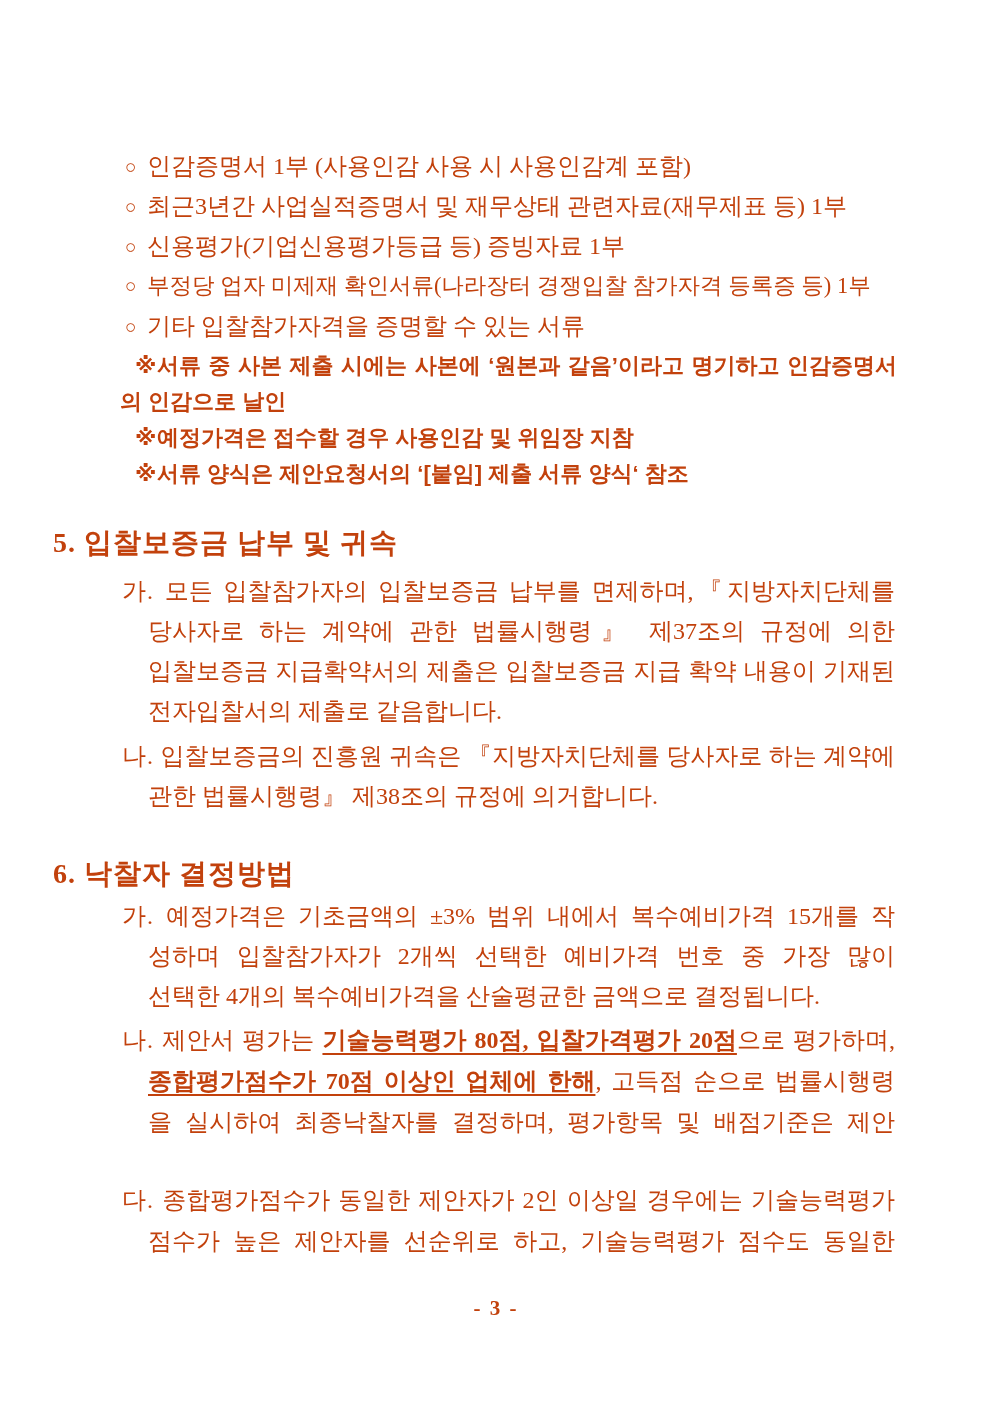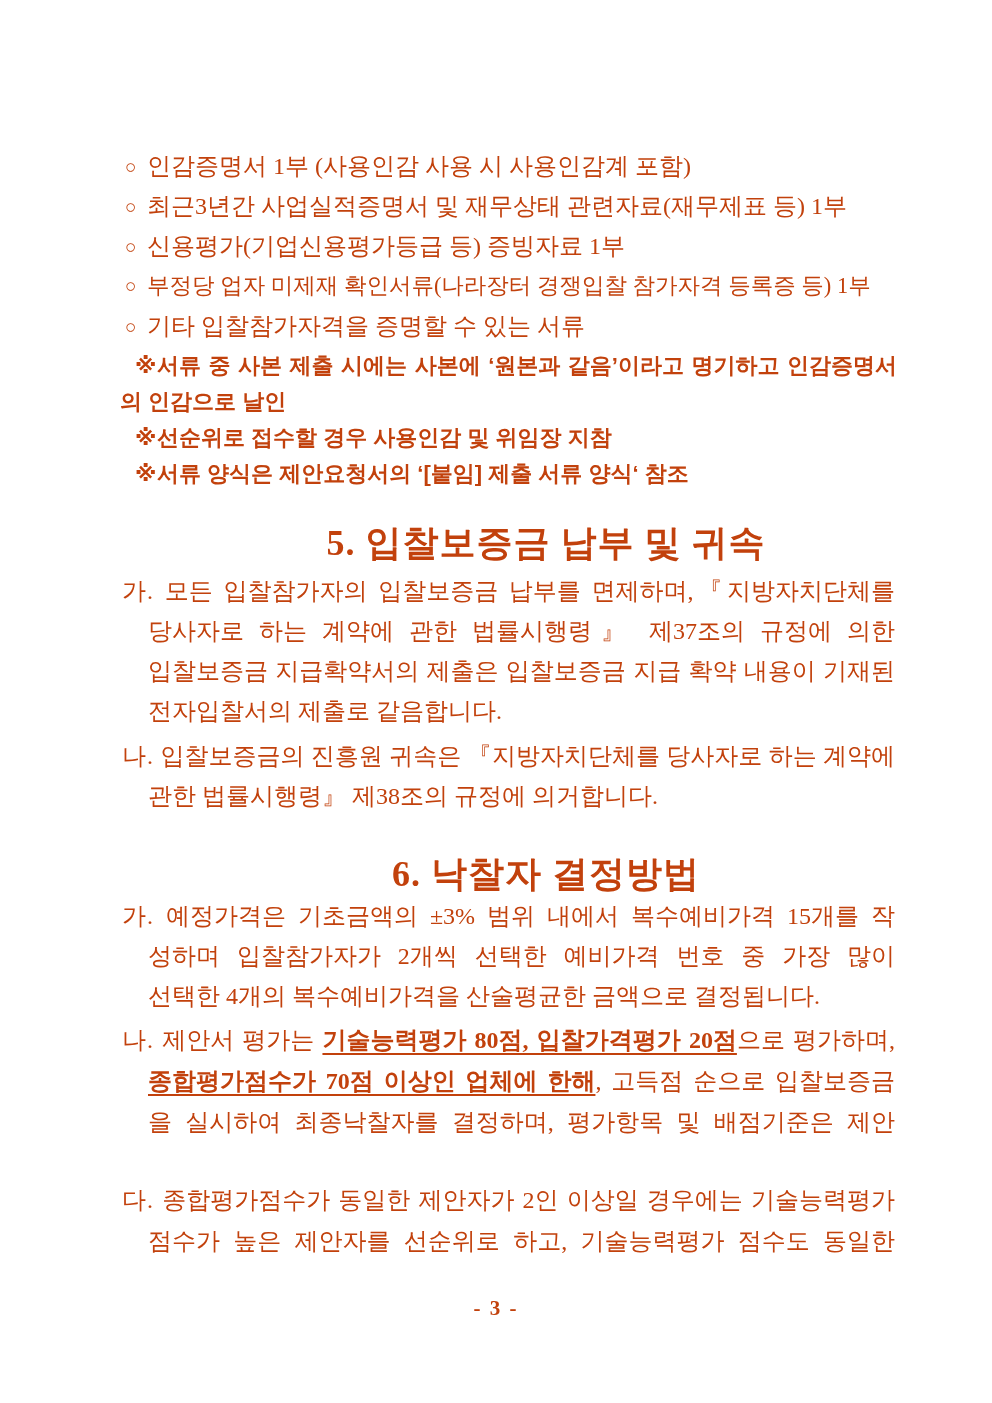--- a/index.html
+++ b/index.html
@@ -28,22 +28,22 @@
   
   .note-line{
     height:36px;line-height:36px;font-size:22px;font-weight:bold;
     font-family:"Liberation Sans","DejaVu Sans",sans-serif;
     padding-left:135px;margin-right:95px;overflow:hidden;
   }
   .note-marker{display:inline-block;width:22px;}
   .note-cont{padding-left:120px;}
   
   .heading{
-    height:38px;line-height:38px;font-size:36px;font-weight:bold;
-    padding-left:100px;letter-spacing:1px;overflow:hidden;text-align:center;
+    height:38px;line-height:38px;font-size:28px;font-weight:bold;
+    padding-left:53px;letter-spacing:1px;overflow:hidden;
   }
   .em{font-weight:bold;text-decoration:underline;text-underline-offset:5px;text-decoration-thickness:2px;margin-top:48px;}
   .footer{
     position:absolute;top:1296px;left:0;width:100%;text-align:center;
     font-size:21px;font-weight:bold;letter-spacing:2px;
   }
 </style>
 </head>
 <body>
 
@@ -53,21 +53,21 @@
     <div class="bullet-line"><span class="bullet-marker">○</span><span>인감증명서 1부 (사용인감 사용 시 사용인감계 포함)</span></div>
     <div class="bullet-line"><span class="bullet-marker">○</span><span>최근3년간 사업실적증명서 및 재무상태 관련자료(재무제표 등) 1부</span></div>
     <div class="bullet-line"><span class="bullet-marker">○</span><span>신용평가(기업신용평가등급 등) 증빙자료 1부</span></div>
     <div class="bullet-line tight"><span class="bullet-marker">○</span><span>부정당 업자 미제재 확인서류(나라장터 경쟁입찰 참가자격 등록증 등) 1부</span></div>
     <div class="bullet-line"><span class="bullet-marker">○</span><span>기타 입찰참가자격을 증명할 수 있는 서류</span></div>
   </div>
 
   <div class="block" style="top:348px">
     <div class="note-line just"><span class="note-marker">※</span><span>서류 중 사본 제출 시에는 사본에 ‘원본과 같음’이라고 명기하고 인감증명서 상</span></div>
     <div class="note-line note-cont"><span>의 인감으로 날인</span></div>
-    <div class="note-line"><span class="note-marker">※</span><span>선순위로 접수할 경우 사용인감 및 위임장 지참</span></div>
+    <div class="note-line"><span class="note-marker">※</span><span>예정가격은 접수할 경우 사용인감 및 위임장 지참</span></div>
     <div class="note-line"><span class="note-marker">※</span><span>서류 양식은 제안요청서의 ‘[붙임] 제출 서류 양식‘ 참조</span></div>
   </div>
 
   <div class="block heading" style="top:524px"><span>5. 입찰보증금 납부 및 귀속</span></div>
 
   <div class="block" style="top:571px">
     <div class="line just li-first"><span class="li-marker">가.</span> <span>모든 입찰참가자의 입찰보증금 납부를 면제하며,『지방자치단체를</span></div>
     <div class="line just"><span>당사자로 하는 계약에 관한 법률시행령』 제37조의 규정에 의한</span></div>
     <div class="line just"><span>입찰보증금 지급확약서의 제출은 입찰보증금 지급 확약 내용이 기재된</span></div>
     <div class="line"><span>전자입찰서의 제출로 같음합니다.</span></div>
@@ -81,21 +81,21 @@
   <div class="block heading" style="top:855px"><span>6. 낙찰자 결정방법</span></div>
 
   <div class="block" style="top:896px">
     <div class="line just li-first"><span class="li-marker">가.</span> <span>예정가격은 기초금액의 ±3% 범위 내에서 복수예비가격 15개를 작</span></div>
     <div class="line just"><span>성하며 입찰참가자가 2개씩 선택한 예비가격 번호 중 가장 많이</span></div>
     <div class="line"><span>선택한 4개의 복수예비가격을 산술평균한 금액으로 결정됩니다.</span></div>
   </div>
 
   <div class="block" style="top:1020px">
     <div class="line lh41 just li-first"><span class="li-marker">나.</span> <span>제안서 평가는 </span><span class="em">기술능력평가 80점, 입찰가격평가 20점</span><span>으로 평가하며,</span></div>
-    <div class="line lh41 just"><span class="em">종합평가점수가 70점 이상인 업체에 한해</span><span>, 고득점 순으로 입찰보증금</span></div>
+    <div class="line lh41 just"><span class="em">종합평가점수가 70점 이상인 업체에 한해</span><span>, 고득점 순으로 법률시행령</span></div>
     <div class="line lh41 just"><span>을 실시하여 최종낙찰자를 결정하며, 평가항목 및 배점기준은 제안</span></div>
   </div>
 
   <div class="block" style="top:1180px">
     <div class="line lh41 just li-first"><span class="li-marker">다.</span> <span>종합평가점수가 동일한 제안자가 2인 이상일 경우에는 기술능력평가</span></div>
     <div class="line lh41 just"><span>점수가 높은 제안자를 선순위로 하고, 기술능력평가 점수도 동일한</span></div>
   </div>
 
   <div class="footer"><span>- 3 -</span></div>
 

